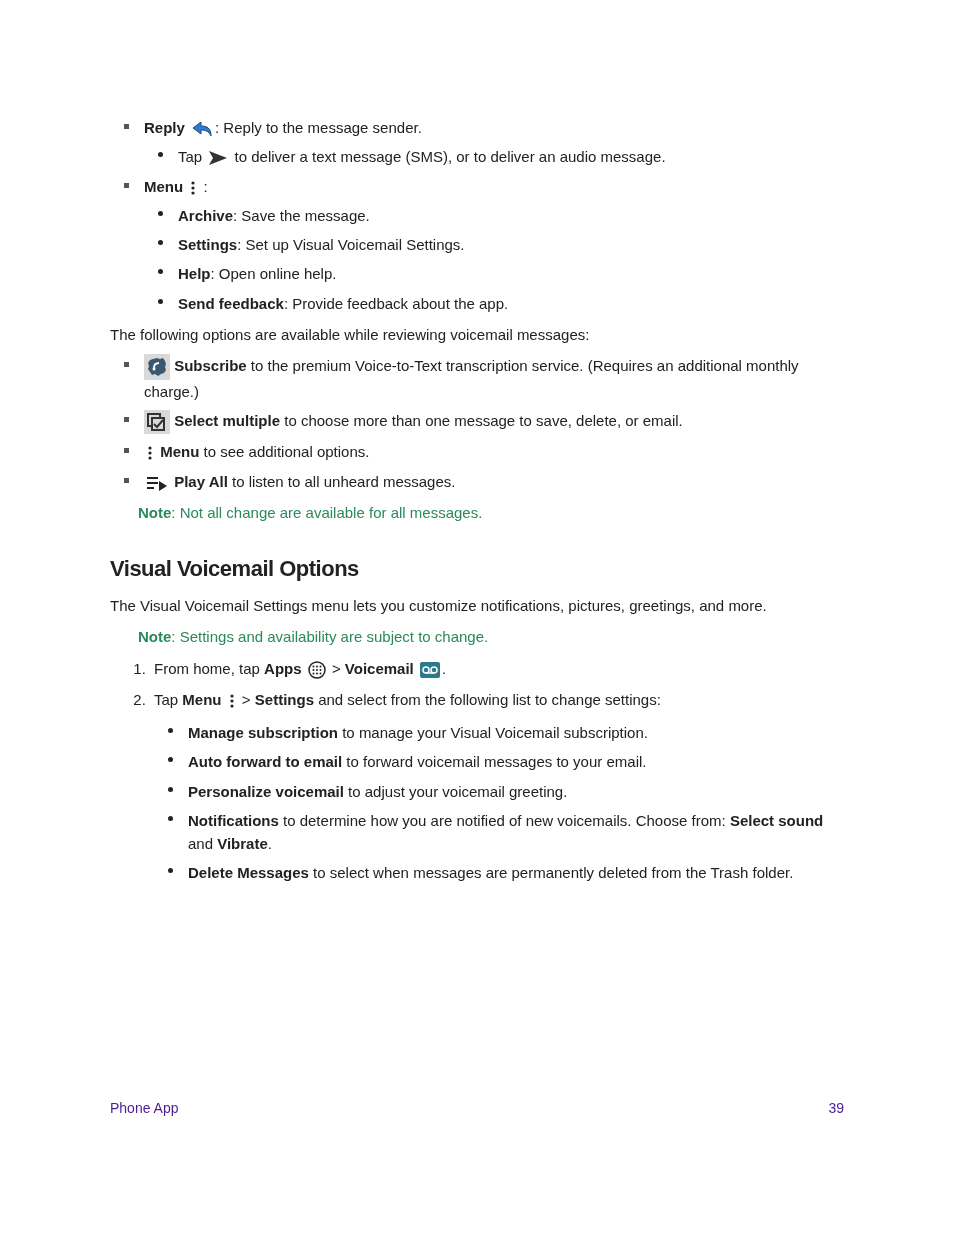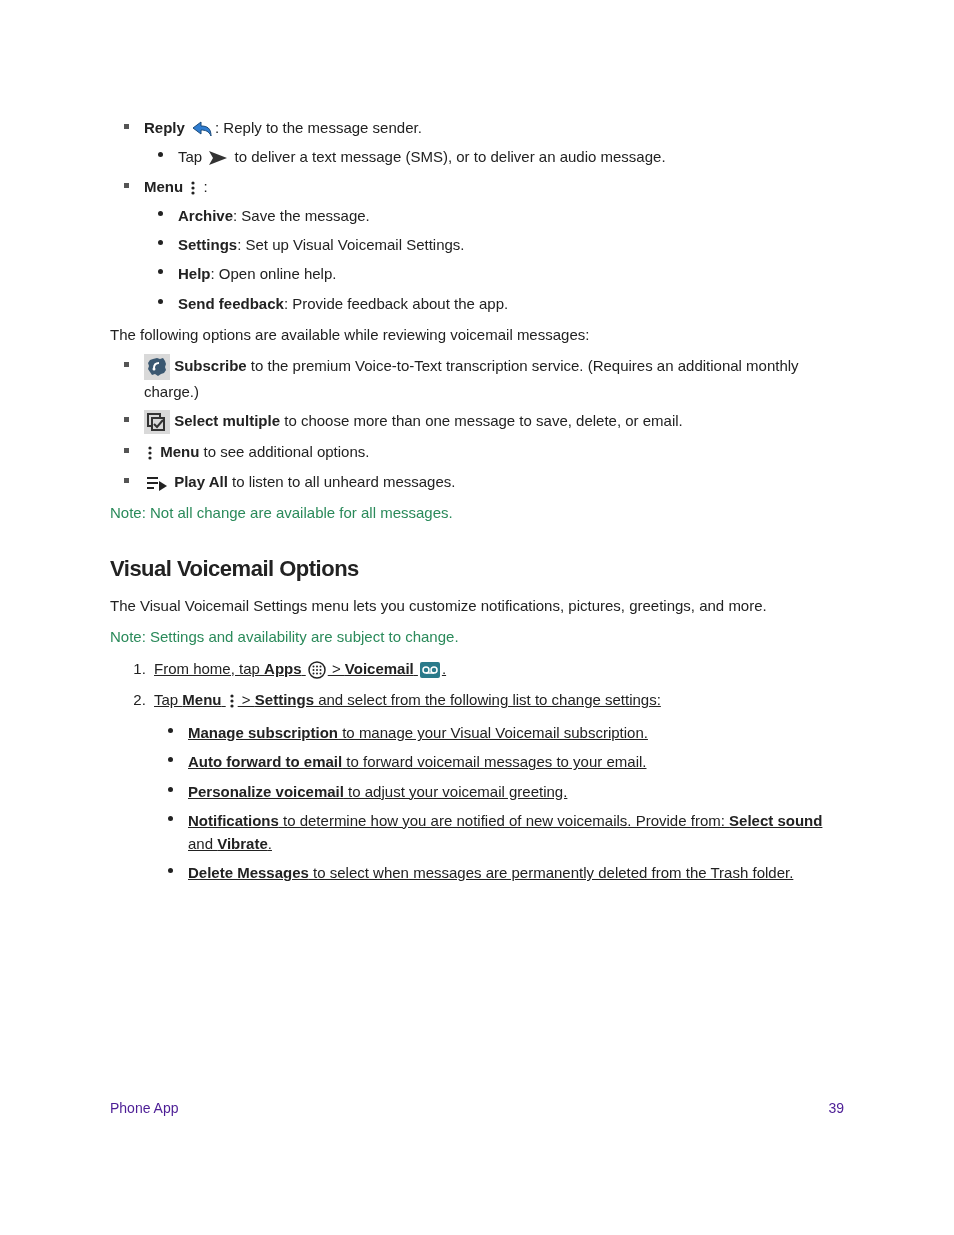--- a/index.html
+++ b/index.html
@@ -54,34 +54,34 @@
     background: #222;
     top: 7px;
   }
   ol.num {
     padding-left: 40px;
     margin: 6px 0;
   }
   ol.num > li {
     padding-left: 4px;
     margin: 8px 0 8px 0;
-    text-decoration: underline;
   }
   h3.section {
     font-family: Arial Black, Arial, sans-serif;
     font-weight: 900;
     font-size: 22px;
     letter-spacing: -0.5px;
     margin: 28px 0 6px 0;
   }
   .note-green {
     color: #2a8a5a;
   }
   .note-label {
-    font-weight: normal;
+    font-weight: bold;
+    margin-left: 28px;
   }
   .ic {
     display: inline-block;
     vertical-align: middle;
     margin: 0 2px;
   }
   .ic svg {
     display: block;
   }
   strong { font-weight: bold; }
@@ -209,21 +209,21 @@
       <span class="ic"><svg width="8" height="16" viewBox="0 0 8 16">
             <circle cx="4" cy="3" r="1.6" fill="#222"></circle>
             <circle cx="4" cy="8" r="1.6" fill="#222"></circle>
             <circle cx="4" cy="13" r="1.6" fill="#222"></circle>
           </svg></span><span>  &gt; </span><strong>Settings</strong><span> and select from the following list to change settings:</span>
 
       <ul class="sq l2" style="margin-top:10px;">
         <li><strong>Manage subscription</strong><span> to manage your Visual Voicemail subscription.</span></li>
         <li><strong>Auto forward to email</strong><span> to forward voicemail messages to your email.</span></li>
         <li><strong>Personalize voicemail</strong><span> to adjust your voicemail greeting.</span></li>
-        <li><strong>Notifications</strong><span> to determine how you are notified of new voicemails. Provide from: </span><strong>Select sound</strong><span> and </span><strong>Vibrate</strong><span>.</span></li>
+        <li><strong>Notifications</strong><span> to determine how you are notified of new voicemails. Choose from: </span><strong>Select sound</strong><span> and </span><strong>Vibrate</strong><span>.</span></li>
         <li><strong>Delete Messages</strong><span> to select when messages are permanently deleted from the Trash folder.</span></li>
       </ul>
     </li>
   </ol>
 
   <div class="footer">
     <span>Phone App</span>
     <span>39</span>
   </div>
 </div>

